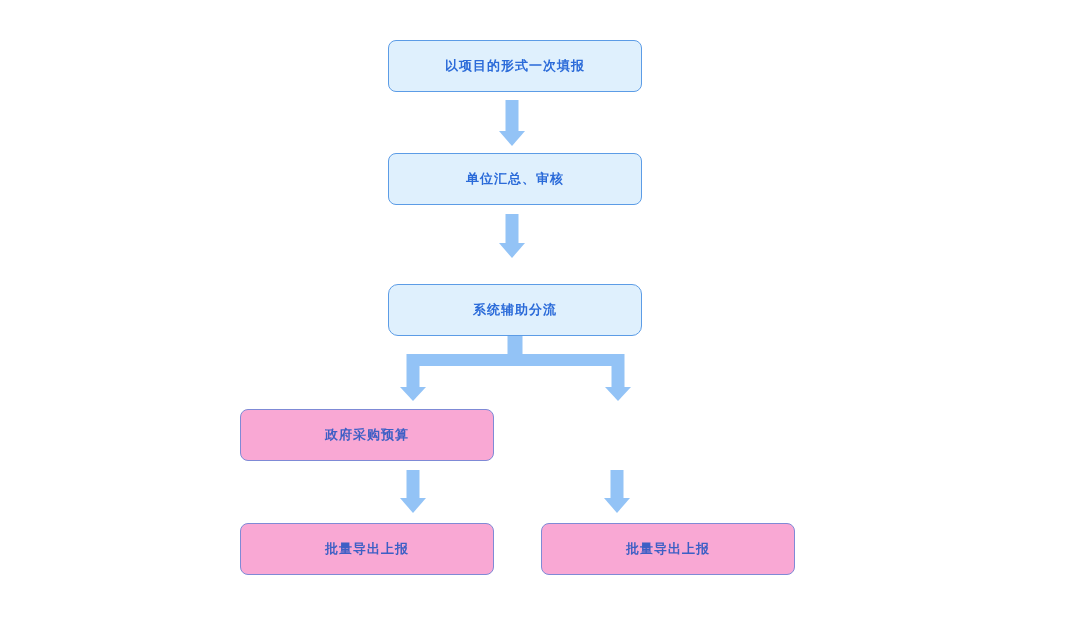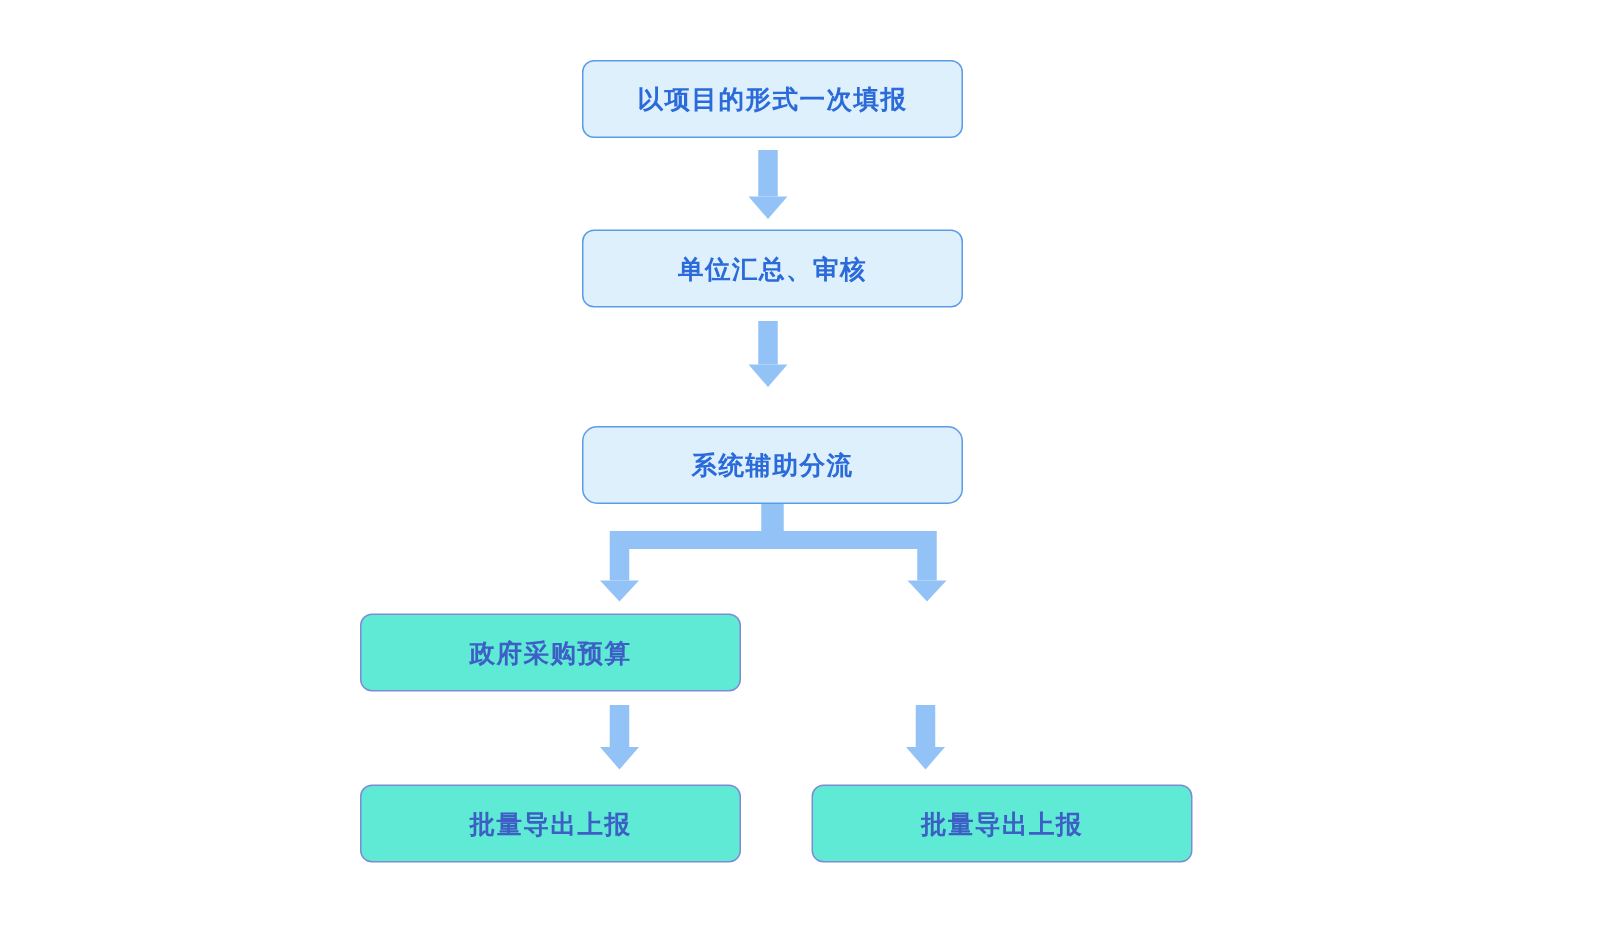--- a/index.html
+++ b/index.html
@@ -17,32 +17,32 @@
   }
   .node {
     position: absolute;
     width: 254px;
     height: 52px;
     box-sizing: border-box;
     border-radius: 8px;
     display: flex;
     align-items: center;
     justify-content: center;
-    font-size: 17px;
+    font-size: 13px;
     font-weight: 600;
     letter-spacing: 1px;
     white-space: nowrap;
   }
   .node.blue {
     background: #dff0fd;
     border: 1.5px solid #5c9ce6;
     color: #2b6bd9;
   }
   .node.purple {
-    background: #5eead4;
+    background: #f9a8d4;
     border: 1.5px solid #7f8ad6;
     color: #3d5fc5;
   }
   .pos-step1  { left: 388px; top: 40px;  }
   .pos-step2  { left: 388px; top: 153px; }
   .pos-step3  { left: 388px; top: 284px; border-radius: 10px; }
   .pos-branchL{ left: 240px; top: 409px; }
   .pos-branchR{ left: 541px; top: 409px; }
   .pos-exportL{ left: 240px; top: 523px; }
   .pos-exportR{ left: 541px; top: 523px; }

